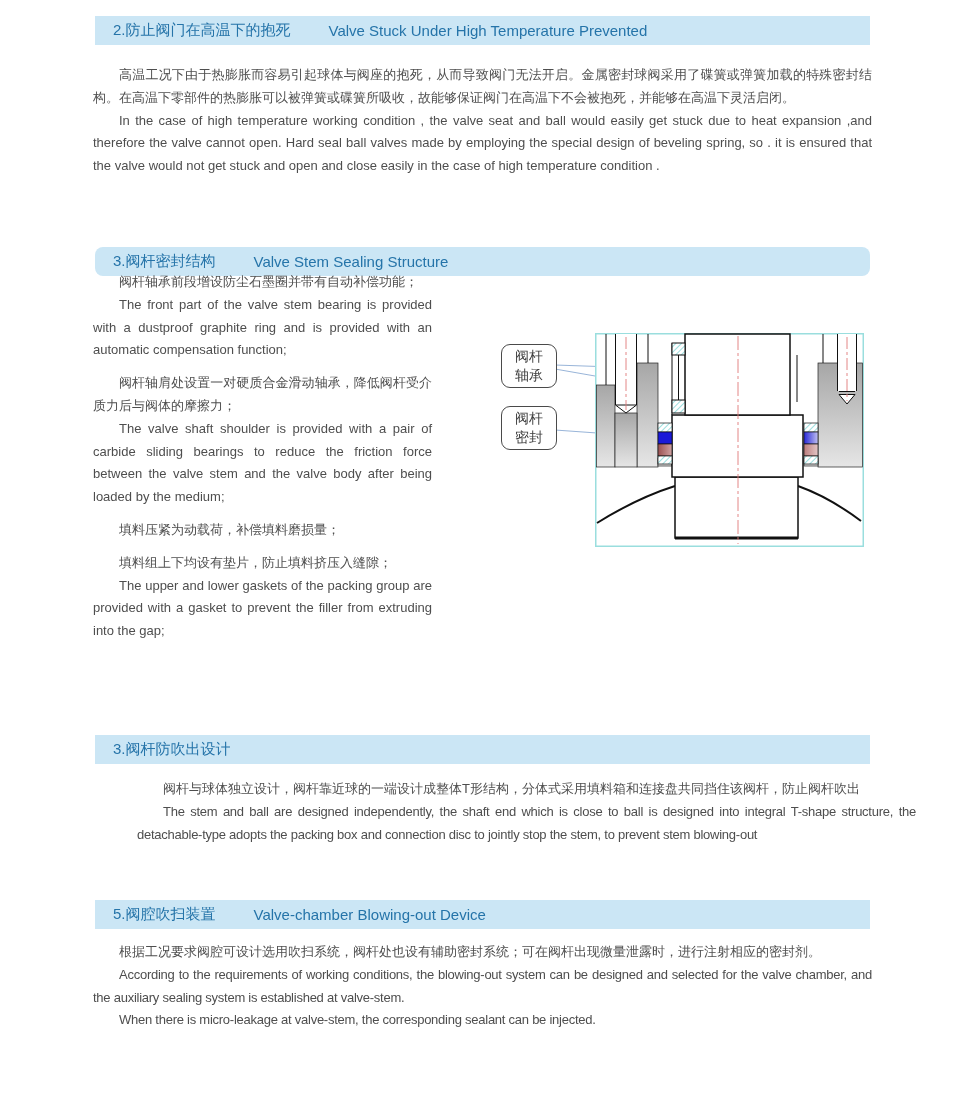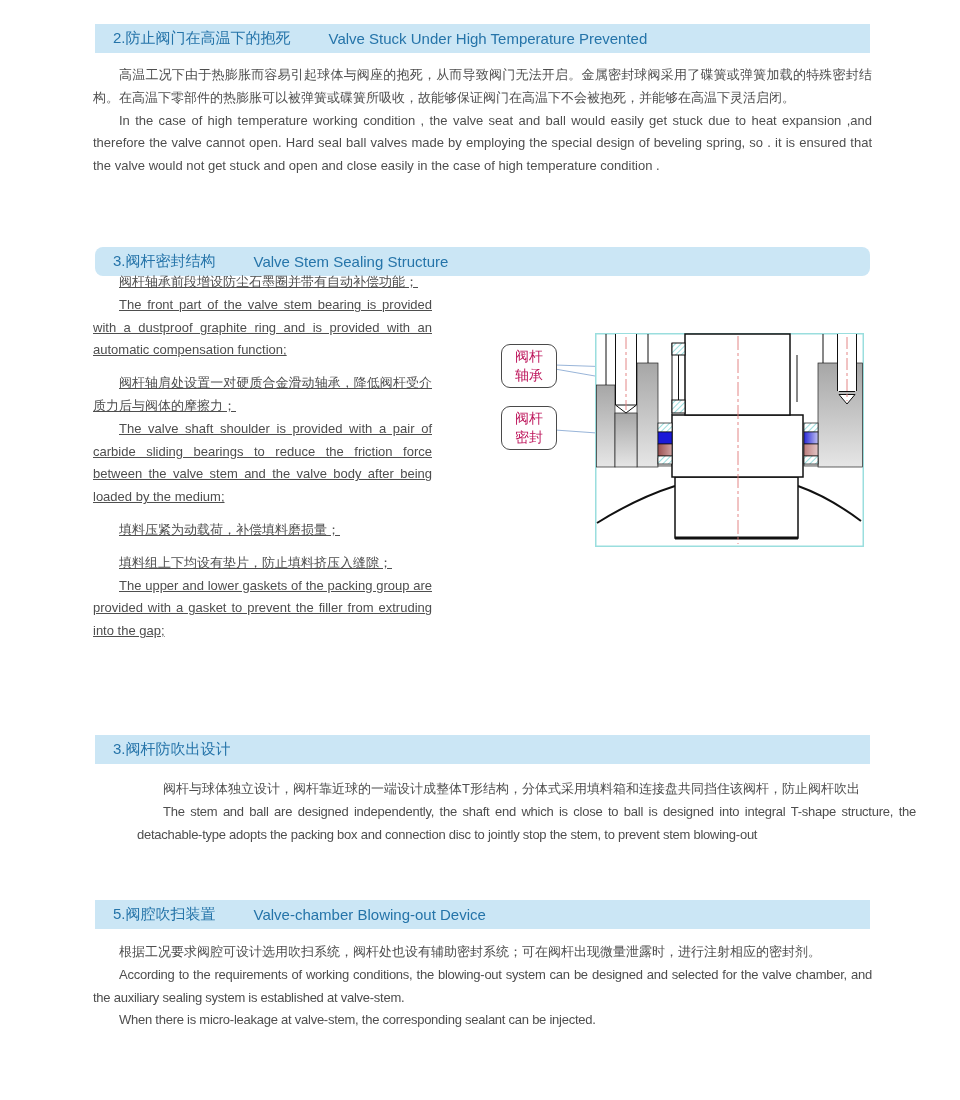--- a/index.html
+++ b/index.html
@@ -17,44 +17,44 @@
   .bar .bar-en{margin-left:38px;}
   .textblock{
     position:absolute;font-size:13px;line-height:22.8px;text-align:justify;
   }
   .textblock p{margin:0;text-indent:26px;}
   .cond{letter-spacing:-0.25px;}
   .pair{margin-bottom:10px;}
   .callout{
     position:absolute;width:56px;background:#ffffff;
     border:1.4px solid #4a4a4a;border-radius:9px;
-    text-align:center;font-size:14px;line-height:19px;color:#be185d;
+    text-align:center;font-size:14px;line-height:19px;color:#404040;
     padding:2px 0;box-sizing:border-box;z-index:2;
   }
   .diagram-svg{position:absolute;left:495px;top:333px;z-index:1;}
 </style>
 </head>
 <body>
 
 <div class="page">
 
-  <div class="bar" style="top:24px;">
+  <div class="bar" style="top:16px;">
     <span>2.防止阀门在高温下的抱死</span>
     <span class="bar-en">Valve Stuck Under High Temperature Prevented</span>
   </div>
   <div class="textblock" style="left:93px;top:64px;width:779px;">
     <p>高温工况下由于热膨胀而容易引起球体与阀座的抱死，从而导致阀门无法开启。金属密封球阀采用了碟簧或弹簧加载的特殊密封结构。在高温下零部件的热膨胀可以被弹簧或碟簧所吸收，故能够保证阀门在高温下不会被抱死，并能够在高温下灵活启闭。</p>
     <p>In the case of high temperature working condition , the valve seat and ball would easily get stuck due to heat expansion ,and therefore the valve cannot open. Hard seal ball valves made by employing the special design of beveling spring, so . it is ensured that the valve would not get stuck and open and close easily in the case of high temperature condition .</p>
   </div>
 
   <div class="bar" style="top:247px;border-radius:8px;">
     <span>3.阀杆密封结构</span>
     <span class="bar-en">Valve Stem Sealing Structure</span>
   </div>
-  <div class="textblock" style="left:93px;top:271px;width:339px;text-decoration:underline;">
+  <div class="textblock" style="left:93px;top:271px;width:339px;">
     <div class="pair">
       <p>阀杆轴承前段增设防尘石墨圈并带有自动补偿功能；</p>
       <p>The front part of the valve stem bearing is provided with a dustproof graphite ring and is provided with an automatic compensation function;</p>
     </div>
     <div class="pair">
       <p>阀杆轴肩处设置一对硬质合金滑动轴承，降低阀杆受介质力后与阀体的摩擦力；</p>
       <p>The valve shaft shoulder is provided with a pair of carbide sliding bearings to reduce the friction force between the valve stem and the valve body after being loaded by the medium;</p>
     </div>
     <div class="pair">
       <p>填料压紧为动载荷，补偿填料磨损量；</p>

